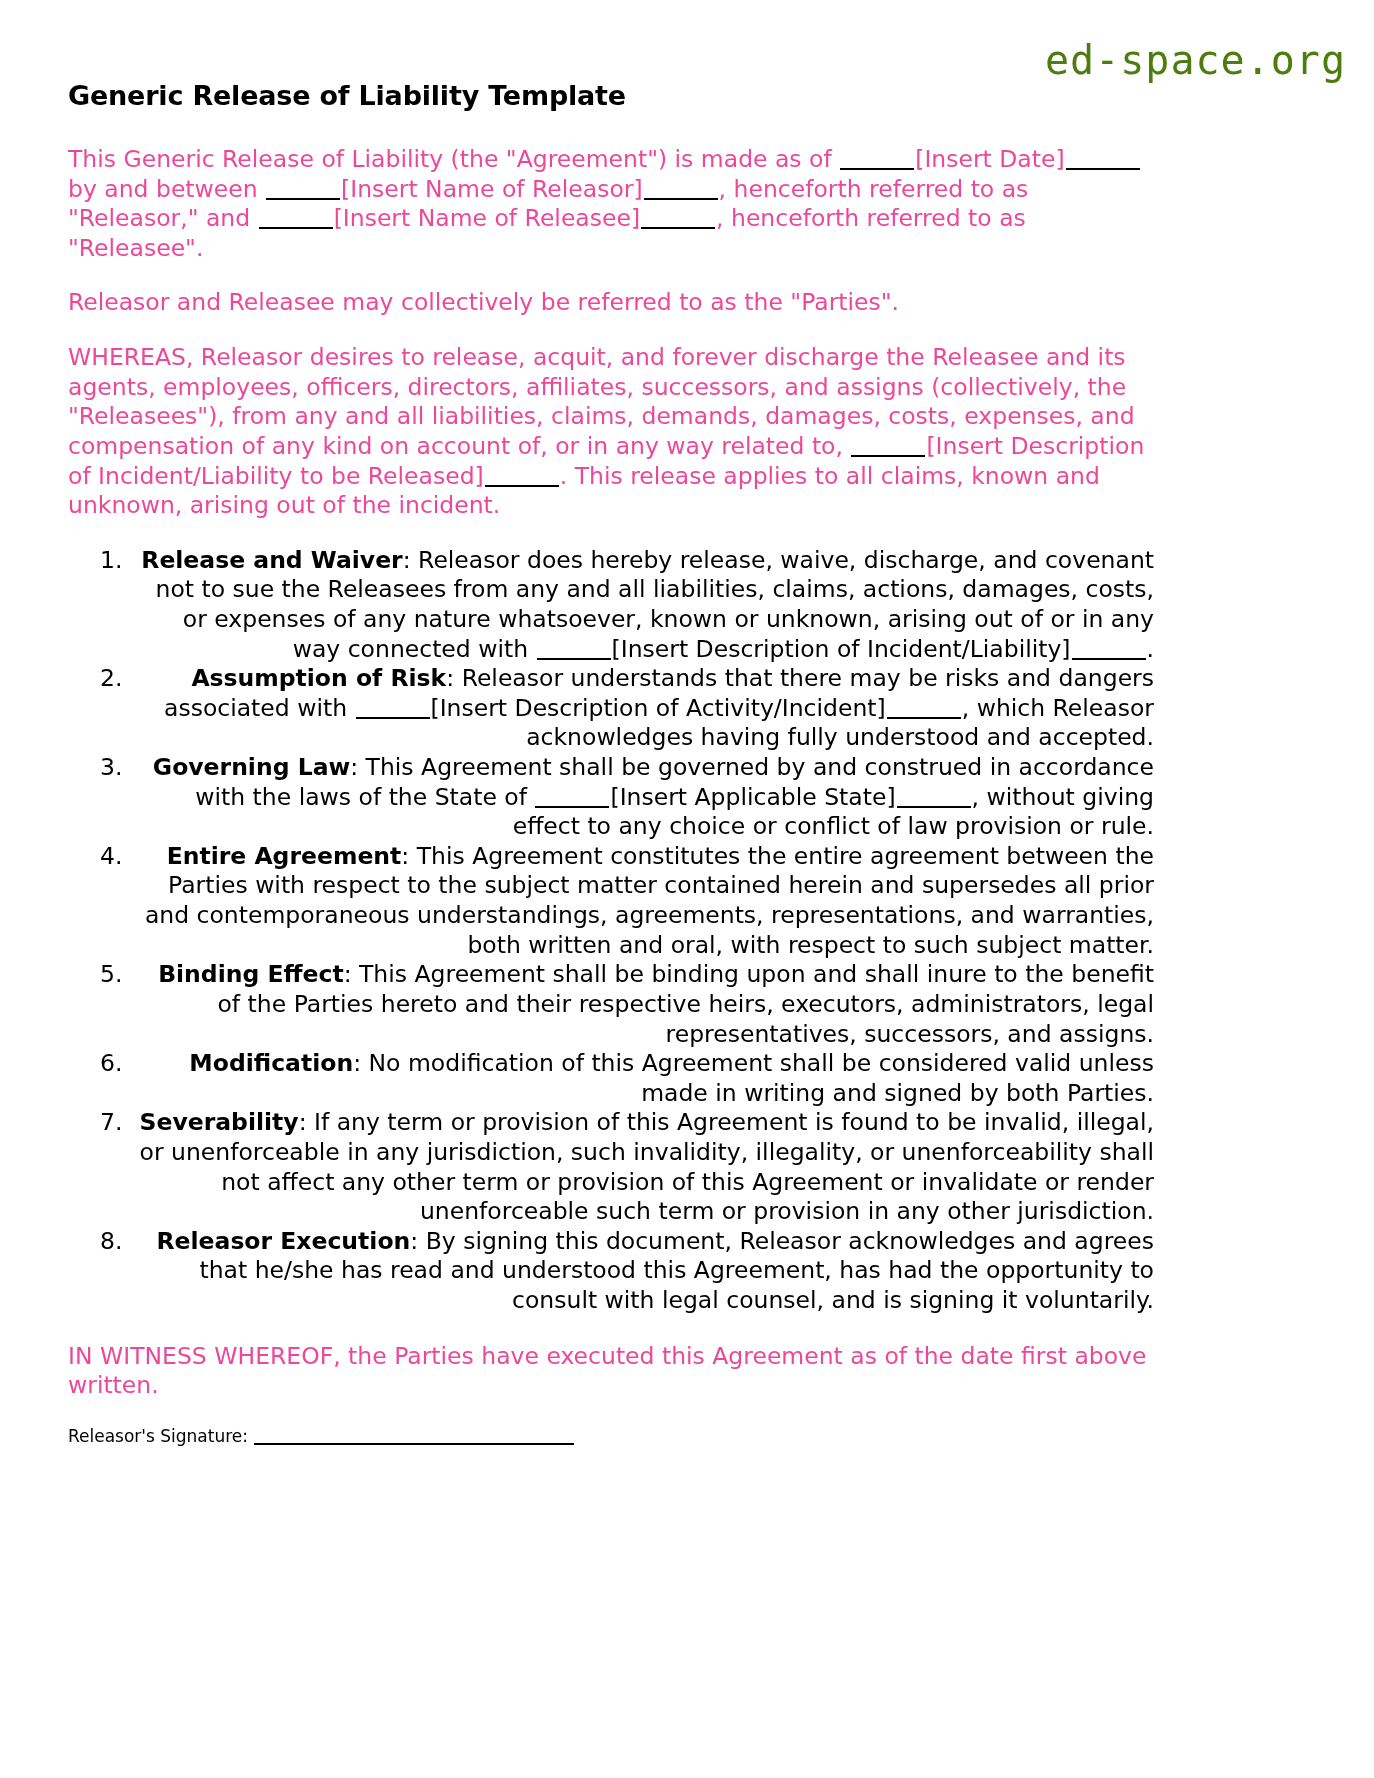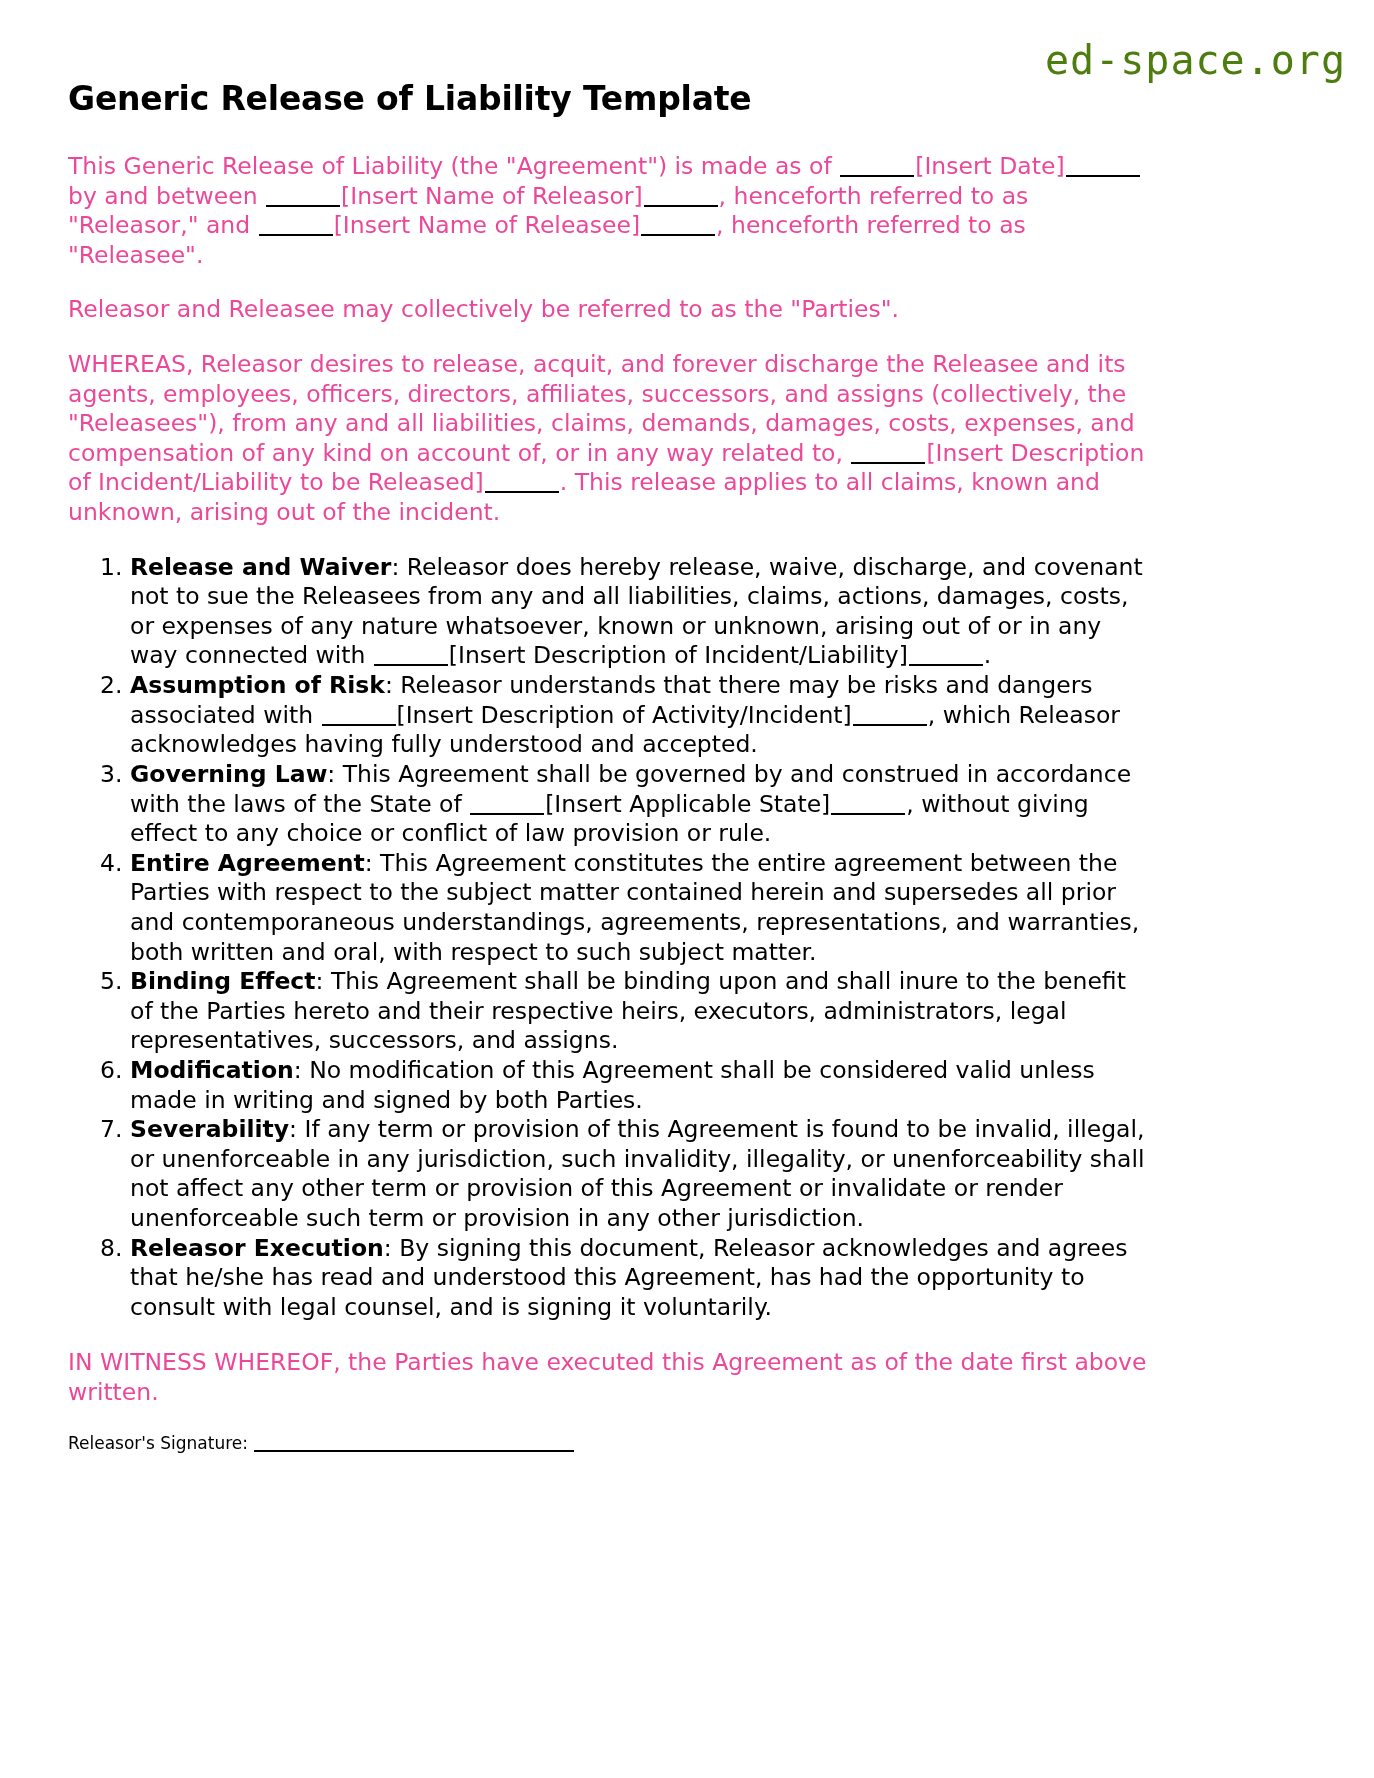--- a/index.html
+++ b/index.html
@@ -35,21 +35,21 @@
     line-height: 1;
   }
   .content {
     position: absolute;
     left: 68px;
     top: 80px;
     width: 1086px;
   }
   h1.doc-title {
     font-family: "DejaVu Sans", sans-serif;
-    font-size: 33px;
+    font-size: 27px;
     font-weight: bold;
     letter-spacing: -0.2px;
     margin: 0 0 34px 0;
     line-height: 1.15;
     color: #000;
   }
   p.para {
     font-size: 23.5px;
     line-height: 1.26;
     margin: 0 0 25px 0;
@@ -59,20 +59,21 @@
   ol.clauses {
     margin: 0 0 26px 0;
     padding-left: 62px;
     font-size: 23.5px;
     line-height: 1.26;
   }
   ol.clauses > li {
     margin: 0 0 0 0;
     padding: 0;
     color: #000;
+    text-align: right;
   }
   ol.clauses > li::marker {
     font-size: 23.5px;
   }
   .term {
     font-weight: bold;
   }
   .blank {
     display: inline-block;
     border-bottom: 2px solid #000;

